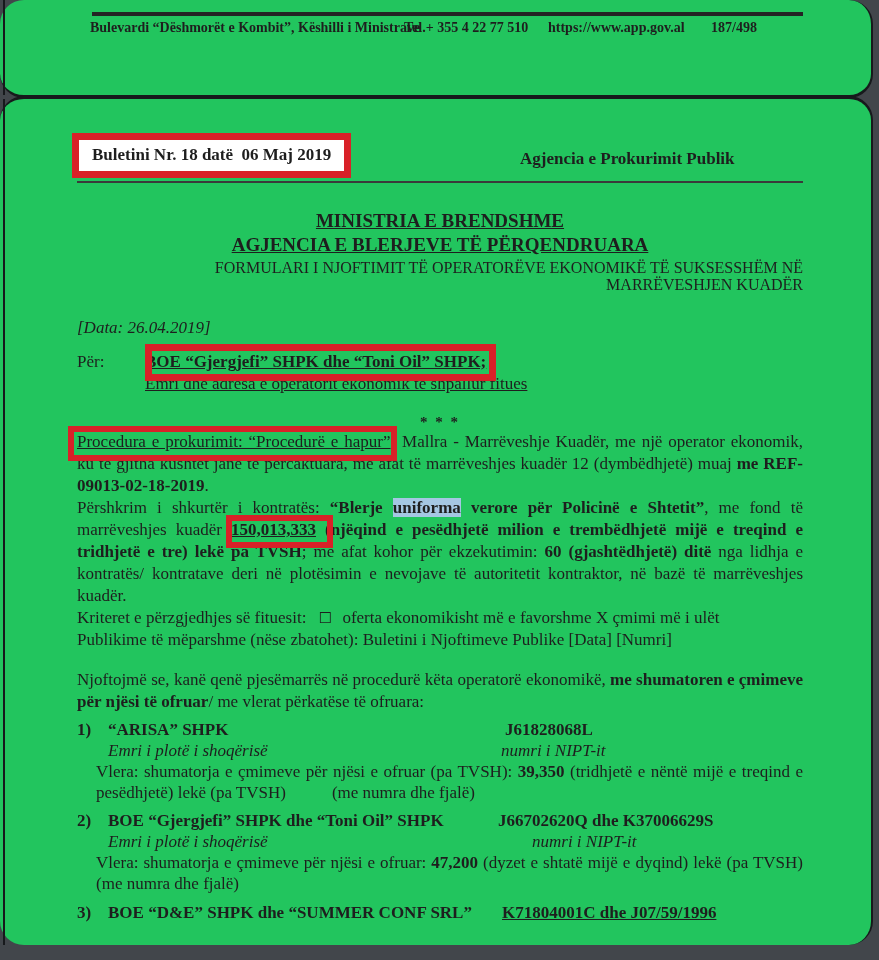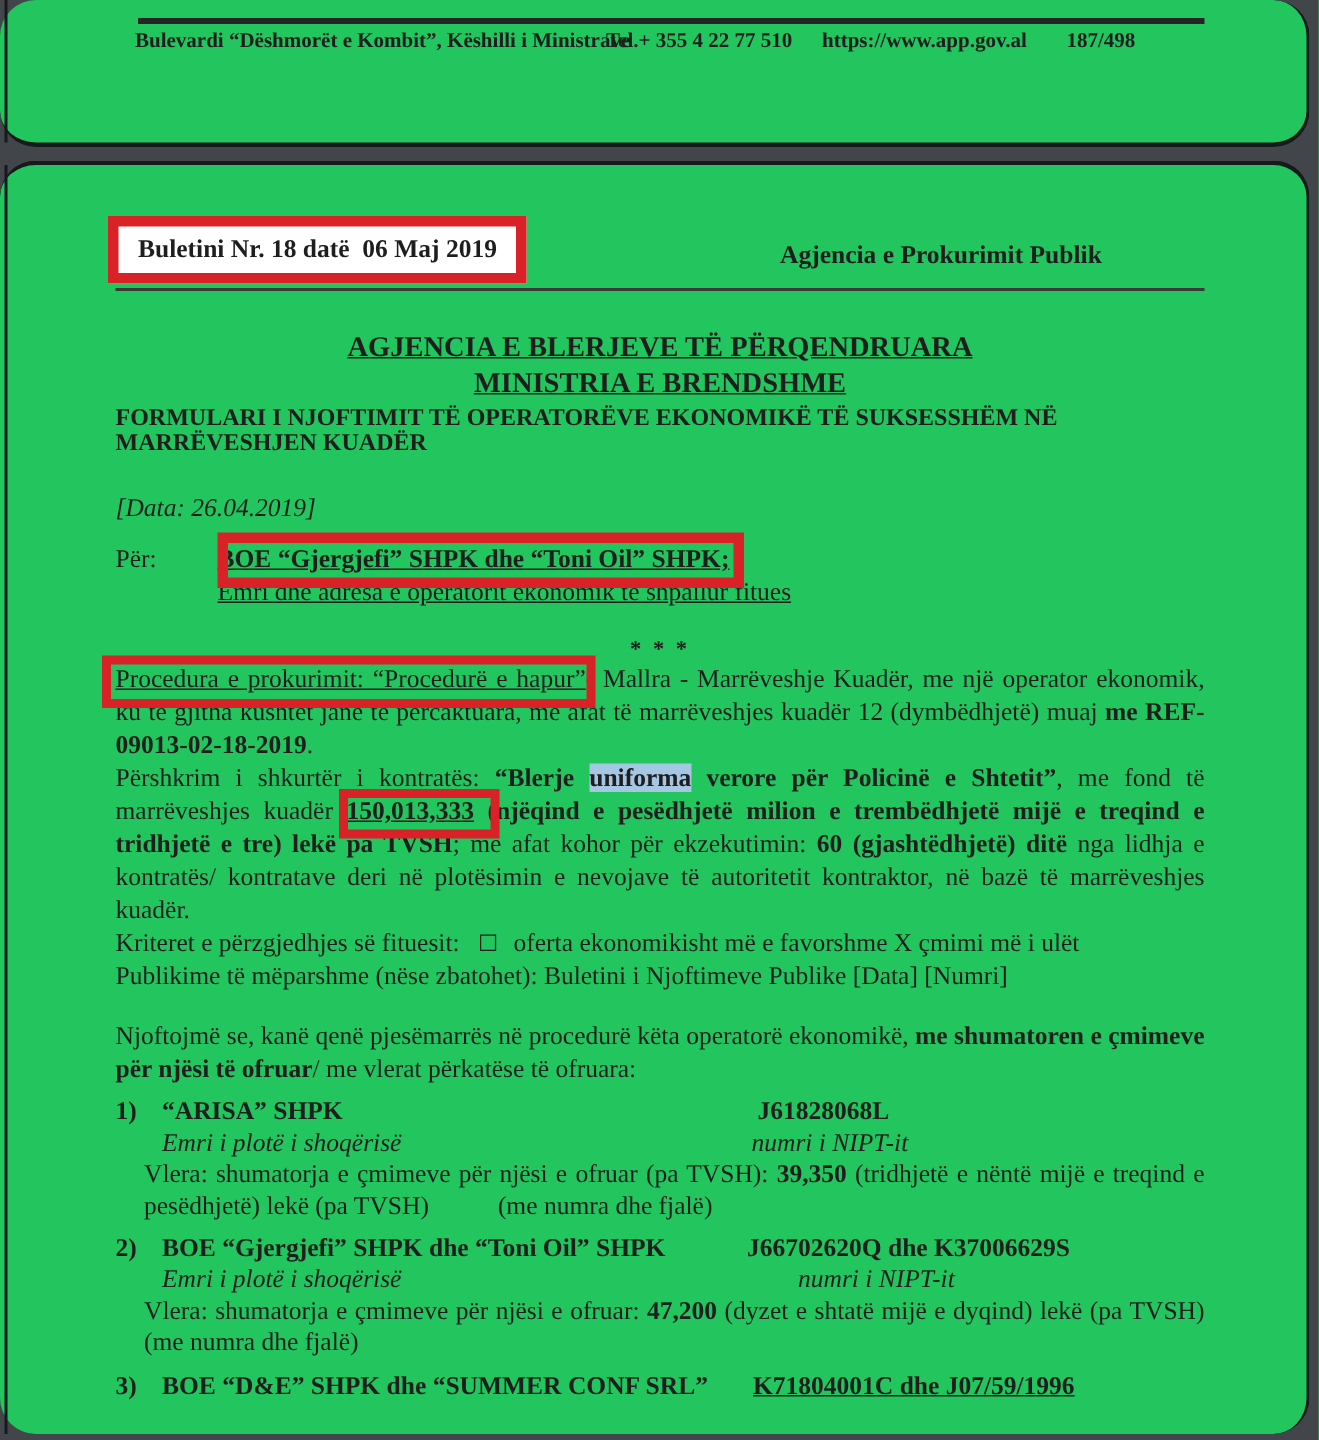--- a/index.html
+++ b/index.html
@@ -4,42 +4,42 @@
 <style>
   html,body{margin:0;padding:0;}
   body{
     width:879px;height:960px;overflow:hidden;position:relative;
     background:var(--bg,#42464b);
     font-family:"Liberation Serif","DejaVu Serif",serif;
     color:var(--ink,#1e1e1e);
   }
   .page{position:absolute;left:0;width:871px;background:#22c55e;border-right:2px solid var(--border,#17191c);border-radius:24px;}
   .page-prev{top:0;height:95px;border-bottom:3px solid var(--border,#17191c);}
-  .page-cur{top:107px;height:846px;border-top:3px solid var(--border,#17191c);}
+  .page-cur{top:96px;height:846px;border-top:3px solid var(--border,#17191c);}
   .frame-line{position:absolute;top:0;bottom:0;left:3px;width:2px;background:var(--border,#17191c);}
 
   
   .footer-rule{position:absolute;left:92px;top:12px;width:711px;height:4px;background:#242424;}
   .footer span{position:absolute;top:20px;font-weight:bold;font-size:14px;white-space:pre;}
   .f-address{left:90px;}
   .f-tel{left:404px;}
   .f-url{left:548px;}
   .f-num{left:711px;}
 
   
   .bulletin-box{position:absolute;left:72px;top:34px;border:7px solid var(--red,#d92128);padding:5px 13px 6px;background:#fff;z-index:3;}
   .bulletin-box span{font-weight:bold;font-size:17px;white-space:pre;}
   .agency{position:absolute;left:520px;top:50px;font-weight:bold;font-size:17px;}
   .hdr-rule{position:absolute;left:77px;top:82px;width:726px;height:2px;background:#3a3a3a;z-index:1;}
 
   
   .content{position:absolute;left:77px;top:98px;width:726px;padding-top:12px;font-size:17px;line-height:22px;}
   .h1{font-size:19px;line-height:23px;font-weight:bold;text-align:center;text-decoration:underline;}
   .h1 + .h1{margin-top:1px;}
-  .h3{font-size:16px;line-height:17px;font-weight:bold;text-align:left;margin-top:3px;}
+  .h3{font-size:16px;line-height:17px;font-weight:normal;text-align:right;margin-top:3px;}
   .date-line{margin-top:24px;font-style:italic;}
   .per-row{margin-top:12px;display:flex;}
   .per-label{flex:0 0 68px;width:68px;}
   .per-body{flex:1;}
   .b{font-weight:bold;}
   .i{}
   .underline{text-decoration:underline;}
   .stars{margin-top:18px;text-align:center;font-size:15px;line-height:18px;font-weight:bold;letter-spacing:2px;}
   p{margin:0;}
   .just{text-align:justify;}
@@ -88,22 +88,22 @@
 <div class="page page-cur">
   <div class="frame-line"></div>
   <div class="hdr-rule"></div>
 
   <div class="bulletin-box">
     <span>Buletini Nr. 18 datë  06 Maj 2019</span>
   </div>
   <div class="agency">Agjencia e Prokurimit Publik</div>
 
   <div class="content">
+    <div class="h1">MINISTRIA E BRENDSHME</div>
     <div class="h1">AGJENCIA E BLERJEVE TË PËRQENDRUARA</div>
-    <div class="h1">MINISTRIA E BRENDSHME</div>
     <div class="h3">
       <div>FORMULARI I NJOFTIMIT TË OPERATORËVE EKONOMIKË TË SUKSESSHËM NË</div>
       <div>MARRËVESHJEN KUADËR</div>
     </div>
 
     <div class="date-line">[Data: 26.04.2019]</div>
 
     <div class="per-row">
       <span class="per-label">Për:</span>
       <div class="per-body">

